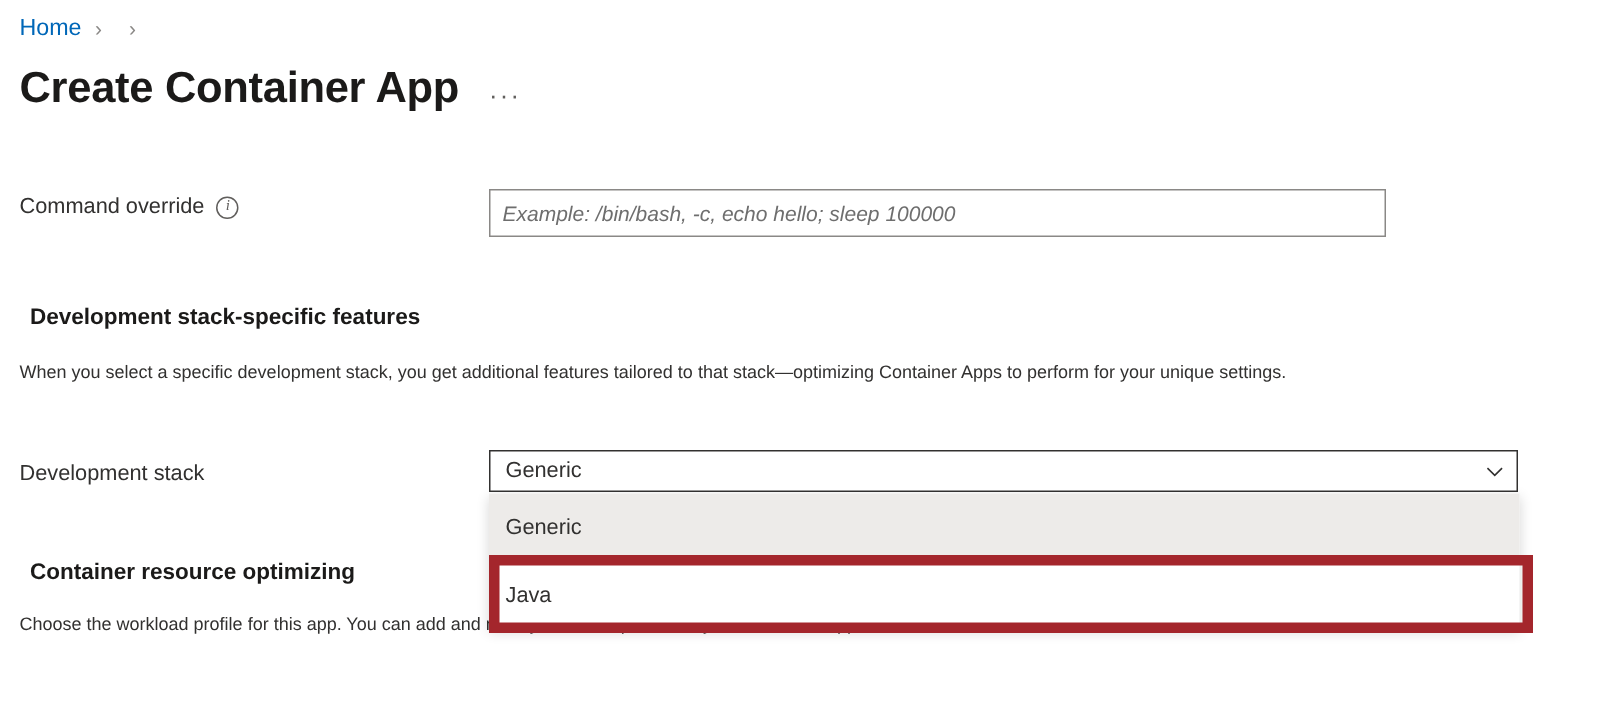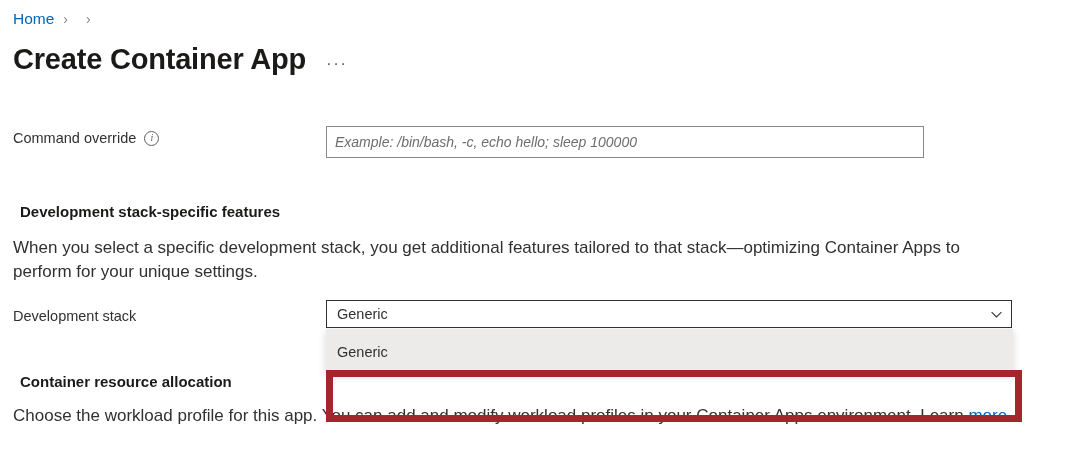--- a/index.html
+++ b/index.html
@@ -119,21 +119,21 @@
     left: 20px;
     font-size: 15px;
     font-weight: bold;
     color: #1b1a19;
     line-height: 20px;
     white-space: nowrap;
   }
   .section-body {
     position: absolute;
     left: 13px;
-    font-size: 17px;
+    font-size: 12px;
     color: #323130;
     line-height: 24px;
   }
   .inline-link {
     color: #0067b8;
     cursor: pointer;
   }
 
   
   .combobox {
@@ -227,21 +227,22 @@
   <span class="combobox-value">Generic</span>
   <span>
     <svg class="chevron" viewBox="0 0 16 16" aria-hidden="true">
       <path d="M2 5 L8 11 L14 5" fill="none" stroke="#323130" stroke-width="1.3"></path>
     </svg>
   </span>
 </div>
 
 <div class="dropdown-list">
   <div class="dd-option selected">Generic</div>
-</div>
-
-<div class="section-heading" style="top:372px;">Container resource allocation</div>
+  <div class="dd-option">Java</div>
+</div>
+
+<div class="section-heading" style="top:372px;">Container resource optimizing</div>
 <div class="section-body" style="top:404px; width:1000px;">
   <span>Choose the workload profile for this app. You can add and modify workload profiles in your Container Apps environment. Learn</span>
   <span class="inline-link">more</span>
 </div>
 
 <div class="highlight-box"></div>
 
 </body></html>

